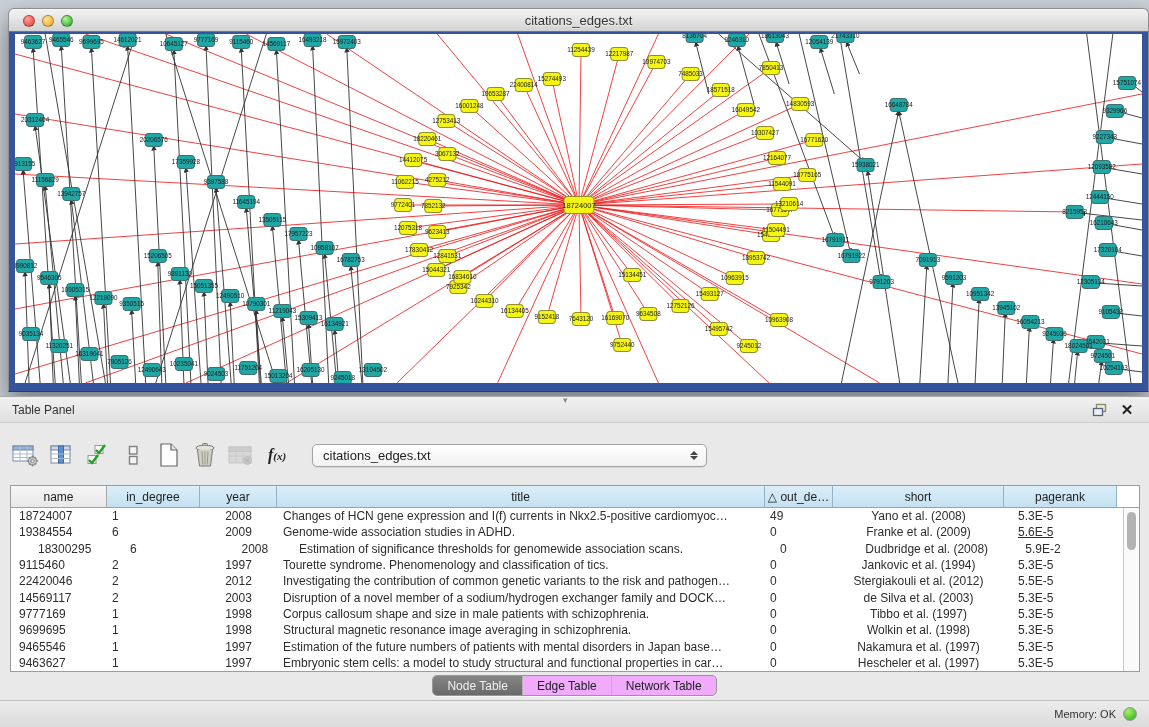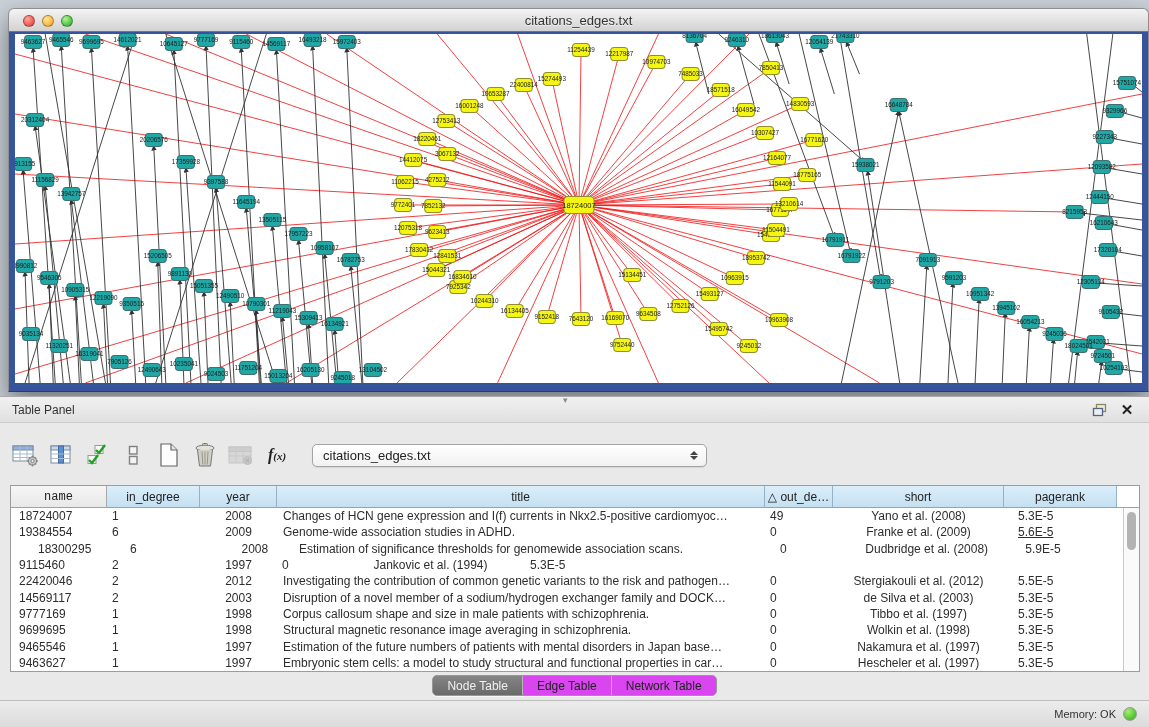--- a/index.html
+++ b/index.html
@@ -47,32 +47,32 @@
   .combo-arrows { display:flex; flex-direction:column; gap:1px; align-items:center; }
   .combo-arrows i { width:0; height:0; border-left:4px solid transparent; border-right:4px solid transparent; display:block; }
   .arrow-up { border-bottom:4px solid #444; }
   .arrow-down { border-top:4px solid #444; }
 
   .table-wrap { position:absolute; left:10px; top:88px; width:1130px; height:187px; background:#fff;
                 border:1px solid #9c9c9c; overflow:hidden; }
   .thead { display:flex; height:22px; border-bottom:1px solid #8aa8bd; }
   .hcell { height:100%; display:flex; align-items:center; justify-content:center; font-size:12px; color:#222;
            background:linear-gradient(#dbeefb,#c4e0f0); border-right:1px solid #93b2c6; white-space:nowrap; overflow:hidden; }
-  .hcell.plain { background:linear-gradient(#f6f6f6,#e8e8e8); border-right:1px solid #a9a9a9;font-family:Liberation Mono, monospace; }
+  .hcell.plain { background:linear-gradient(#f6f6f6,#e8e8e8); border-right:1px solid #a9a9a9; }
   .hfill { flex:1; background:#fff; }
   .tbody { position:absolute; left:0; right:16px; top:22px; bottom:0; overflow:hidden; }
   .trow { display:flex; height:16.3px; align-items:center; }
   .cell { font-size:12px; color:#2d2d2d; white-space:nowrap; overflow:hidden; height:100%; display:flex; align-items:center; }
   .cell.center { justify-content:center; }
   .vscroll { position:absolute; right:0; top:22px; bottom:0; width:16px; background:#fafafa; border-left:1px solid #c9c9c9; }
   .vthumb { position:absolute; left:3px; top:4px; width:9px; height:38px; background:#b3b3b3; border-radius:5px; }
 
   .tabs-bar { position:absolute; left:0; top:278px; width:100%; display:flex; justify-content:center; }
   .segmented { display:flex; height:21px; border:1px solid #979797; border-radius:5px; overflow:hidden;
-               background:#d946ef; box-shadow:0 1px 0 rgba(255,255,255,.7); }
+               background:#f0abfc; box-shadow:0 1px 0 rgba(255,255,255,.7); }
   .segment { display:flex; align-items:center; padding:0 14px; font-size:12px; color:#222; border-left:1px solid #b7b7b7; }
   .segment:first-child { border-left:none; }
   .segment.active { background:linear-gradient(#858585,#6a6a6a); color:#f1f1f1; }
 
   .status-bar { position:absolute; left:0; bottom:0; width:100%; height:27px;
                 background:linear-gradient(#ececec,#dbdbdb); border-top:1px solid #bdbdbd;
                 display:flex; align-items:center; justify-content:flex-end; padding-right:12px; gap:7px; }
   .mem-label { font-size:11px; color:#333; }
   .mem-dot { width:14px; height:14px; border-radius:50%; border:1px solid #9a9a9a;
              background:radial-gradient(circle at 35% 30%, #a9ef6e, #52c433 65%, #3aa520); }
@@ -901,26 +901,27 @@
           <div class="cell center" style="width: 171px;">Franke et al. (2009)</div>
           <div class="cell" style="width: 113px; padding-left: 14px; text-decoration: underline;">5.6E-5</div>
         </div>
         <div class="trow">
           <div class="cell" style="width: 96px; padding-left: 8px; margin-left: 19px;">18300295</div>
           <div class="cell" style="width: 93px; padding-left: 5px;">6</div>
           <div class="cell center" style="width: 77px;">2008</div>
           <div class="cell" style="width: 488px; padding-left: 6px;">Estimation of significance thresholds for genomewide association scans.</div>
           <div class="cell" style="width: 68px; padding-left: 5px;">0</div>
           <div class="cell center" style="width: 171px;">Dudbridge et al. (2008)</div>
-          <div class="cell" style="width: 113px; padding-left: 14px;">5.9E-5</div>
+          <div class="cell" style="width: 113px; padding-left: 14px;">5.9E-2</div>
         </div>
         <div class="trow">
           <div class="cell" style="width: 96px; padding-left: 8px;">9115460</div>
           <div class="cell" style="width: 93px; padding-left: 5px;">2</div>
           <div class="cell center" style="width: 77px;">1997</div>
+          <div class="cell" style="width: 488px; padding-left: 6px;">Tourette syndrome. Phenomenology and classification of tics.</div>
           <div class="cell" style="width: 68px; padding-left: 5px;">0</div>
           <div class="cell center" style="width: 171px;">Jankovic et al. (1994)</div>
           <div class="cell" style="width: 113px; padding-left: 14px;">5.3E-5</div>
         </div>
         <div class="trow">
           <div class="cell" style="width: 96px; padding-left: 8px;">22420046</div>
           <div class="cell" style="width: 93px; padding-left: 5px;">2</div>
           <div class="cell center" style="width: 77px;">2012</div>
           <div class="cell" style="width: 488px; padding-left: 6px;">Investigating the contribution of common genetic variants to the risk and pathogen…</div>
           <div class="cell" style="width: 68px; padding-left: 5px;">0</div>

